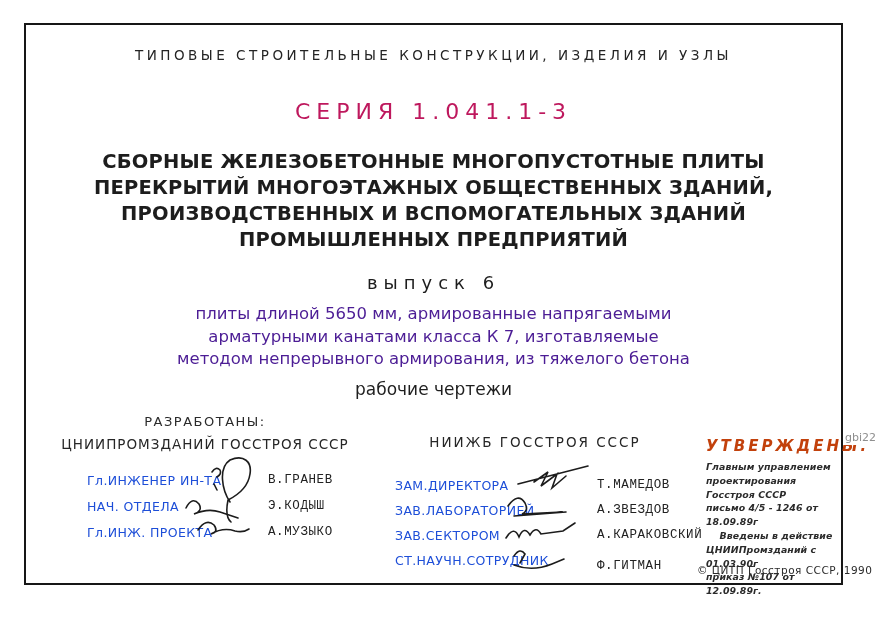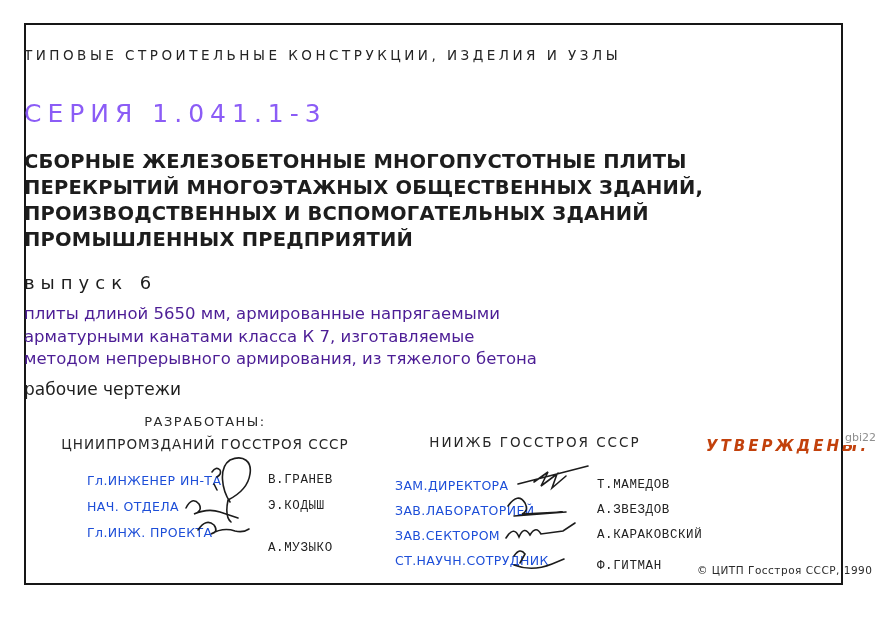--- a/index.html
+++ b/index.html
@@ -9,24 +9,24 @@
     background:#ffffff;
     font-family:"DejaVu Sans","Liberation Sans",sans-serif;
     color:#1c1c1c;
     overflow:hidden;
   }
   .frame{
     position:absolute;left:24px;top:23px;width:815px;height:558px;
     border:2px solid #171717;
   }
   .abs{position:absolute;}
-  .ctr{left:24px;width:819px;text-align:left;}
+  .ctr{left:24px;width:819px;text-align:center;}
 
   .hdr{top:47px;font-size:13.5px;letter-spacing:3.5px;font-weight:400;color:#242424;}
-  .series{top:99px;font-size:25px;letter-spacing:6px;font-weight:400;color:#8b5cf6;}
+  .series{top:99px;font-size:22px;letter-spacing:6px;font-weight:400;color:#be185d;}
   .main-title{top:149px;font-size:19.5px;line-height:26px;font-weight:700;letter-spacing:0.2px;color:#1d1d1d;}
   .issue{top:272px;font-size:18px;letter-spacing:6px;color:#1d1d1d;}
   .desc{top:303px;font-size:16.5px;line-height:22.5px;color:#4c1d95;}
   .subtitle{top:379px;font-size:17px;color:#1f1f1f;}
 
   .sec-head{font-size:13px;letter-spacing:1.5px;color:#2a2a2a;}
   .sec-org{font-size:13.5px;letter-spacing:1px;color:#262626;}
   .lbl{font-size:12.5px;letter-spacing:0.4px;color:#1d4ed8;white-space:nowrap;margin-left:32px;}
   .nm{font-size:12.5px;letter-spacing:0.6px;color:#222;white-space:nowrap;font-family:Liberation Mono, monospace;}
 
@@ -69,21 +69,21 @@
 
   <div class="abs sec-head" style="left:60px;top:414px;width:290px;text-align:center;">РАЗРАБОТАНЫ:</div>
   <div class="abs sec-org" style="left:45px;top:436px;width:320px;text-align:center;">ЦНИИПРОМЗДАНИЙ ГОССТРОЯ СССР</div>
 
   <div class="abs lbl" style="left:55px;top:473px;">Гл.ИНЖЕНЕР ИН-ТА</div>
   <div class="abs lbl" style="left:55px;top:499px;">НАЧ. ОТДЕЛА</div>
   <div class="abs lbl" style="left:55px;top:525px;">Гл.ИНЖ. ПРОЕКТА</div>
 
   <div class="abs nm" style="left:268px;top:473px;">В.ГРАНЕВ</div>
   <div class="abs nm" style="left:268px;top:499px;">Э.КОДЫШ</div>
-  <div class="abs nm" style="left:268px;top:525px;margin-top:16px;">А.МУЗЫКО</div>
+  <div class="abs nm" style="left:268px;top:525px;">А.МУЗЫКО</div>
 
   <svg class="sig abs" style="left:168px;top:450px;" width="105" height="98" viewBox="0 0 105 98">
     <path d="M62,52 C54,40 50,18 62,10 C76,4 84,12 82,24 C80,38 68,46 60,50 C58,60 58,68 63,72"></path>
     <path d="M44,22 q4,-6 8,-2 q2,4 -3,7 M46,34 l3,6"></path>
     <path d="M18,58 q6,-12 13,-4 q4,7 -5,10 q14,-6 26,-2 l18,6"></path>
     <path d="M30,80 q8,-12 16,-5 q5,7 -3,9 q12,-7 24,-3 q8,2 14,-2"></path>
   </svg>
 
   <div class="abs sec-org" style="left:400px;top:434px;width:270px;text-align:center;letter-spacing:2px;">НИИЖБ ГОССТРОЯ СССР</div>
 
@@ -98,17 +98,25 @@
   <div class="abs nm" style="left:597px;top:553px;margin-top:6px;">Ф.ГИТМАН</div>
 
   <svg class="sig abs" style="left:500px;top:458px;" width="98" height="112" viewBox="0 0 98 112">
     <path d="M18,26 L88,8 M34,24 l14,-10 l-7,14 l16,-12 l-5,14 l14,-12"></path>
     <path d="M8,48 q10,-14 17,-3 q4,8 -3,11 l40,-2 M14,58 L66,54"></path>
     <path d="M6,80 q8,-13 13,-1 q5,-12 11,-2 q6,-10 11,-1 l22,-3 l12,-8"></path>
     <path d="M14,98 q6,-9 11,-2 l-5,9 m-6,2 q18,7 38,-1 l12,-5"></path>
   </svg>
 
   <div class="abs approved-head" style="left:706px;top:437px;">УТВЕРЖДЕНЫ:</div>
+  <div class="abs approved-note" style="left:706px;top:460px;">
+    <div>Главным управлением</div>
+    <div>проектирования Госстроя СССР</div>
+    <div>письмо 4/5 - 1246 от 18.09.89г</div>
+    <div style="text-align:center;">Введены в действие</div>
+    <div>ЦНИИПромзданий с 01.03.90г</div>
+    <div>приказ №107 от 12.09.89г.</div>
+  </div>
 
   <div class="abs copyright" style="left:697px;top:564px;">© ЦИТП Госстроя СССР, 1990</div>
   <div class="abs watermark" style="left:843px;top:430px;">gbi22.ru</div>
 
 </div>
 
 </body></html>

